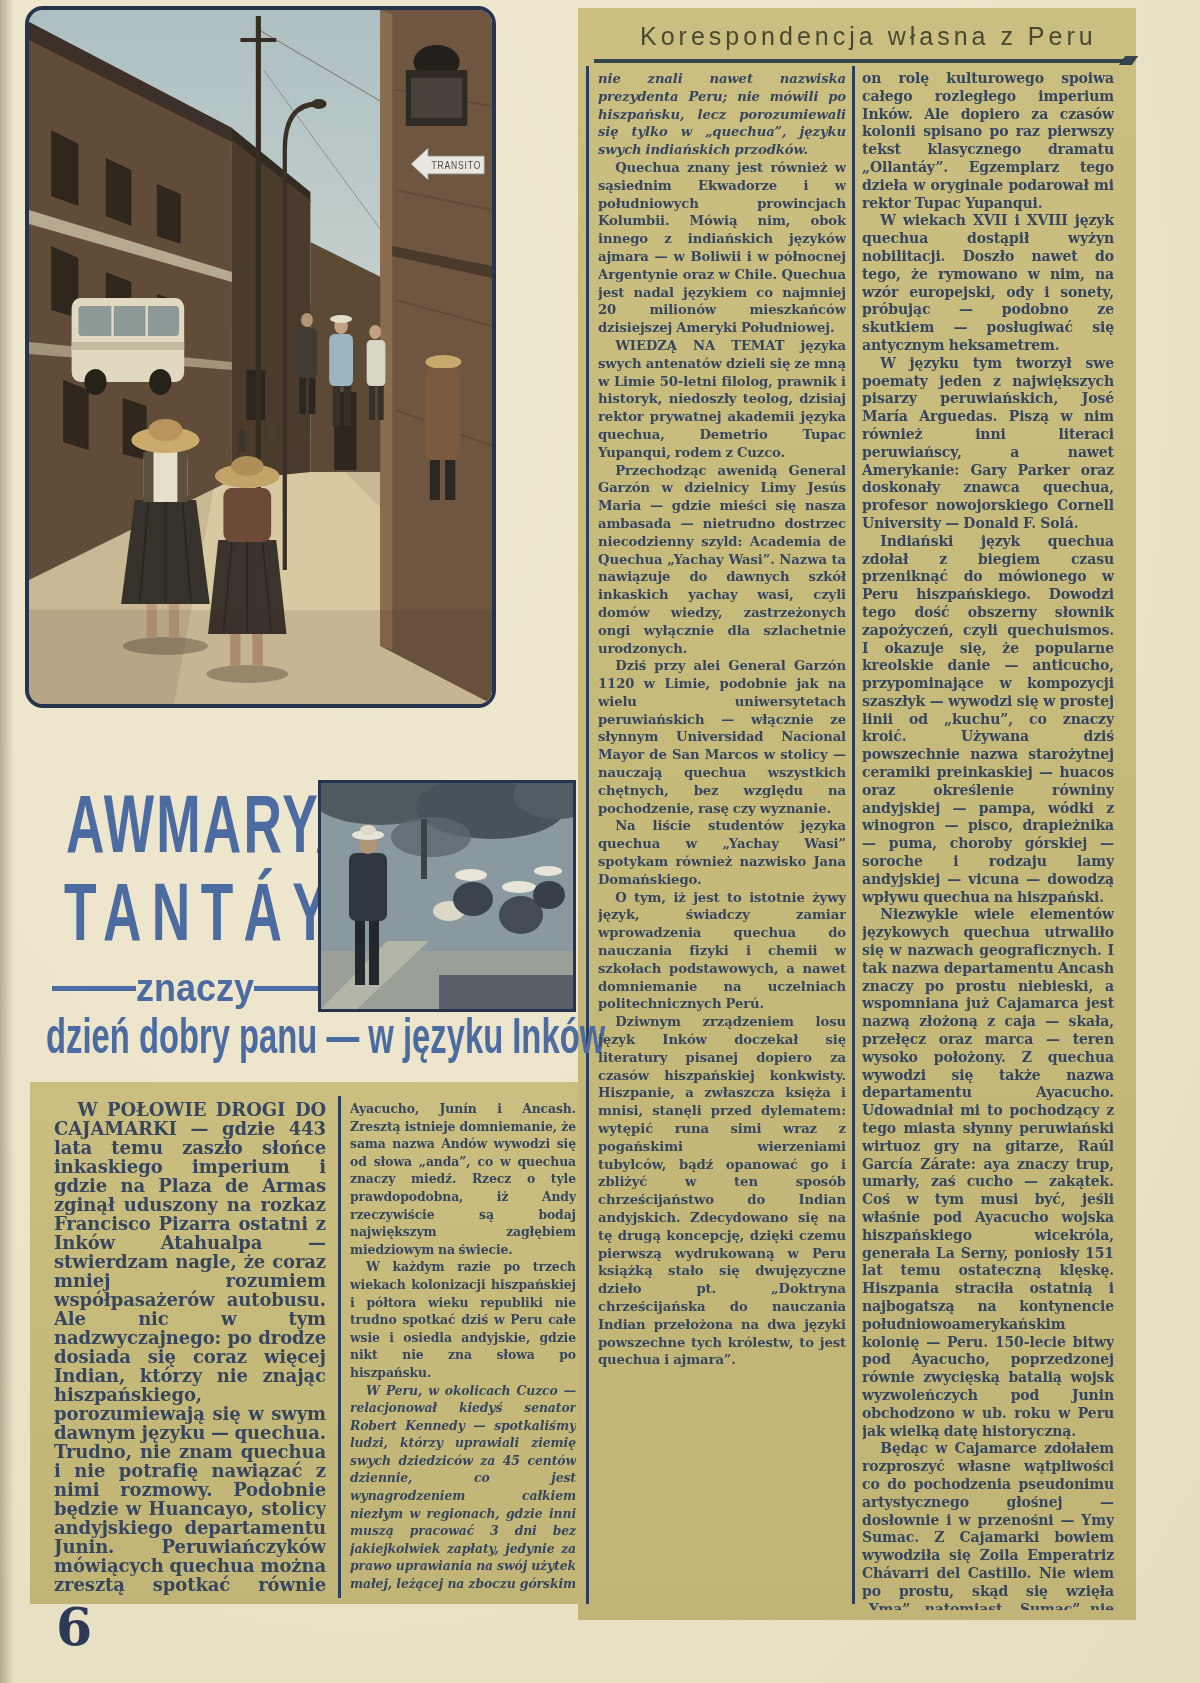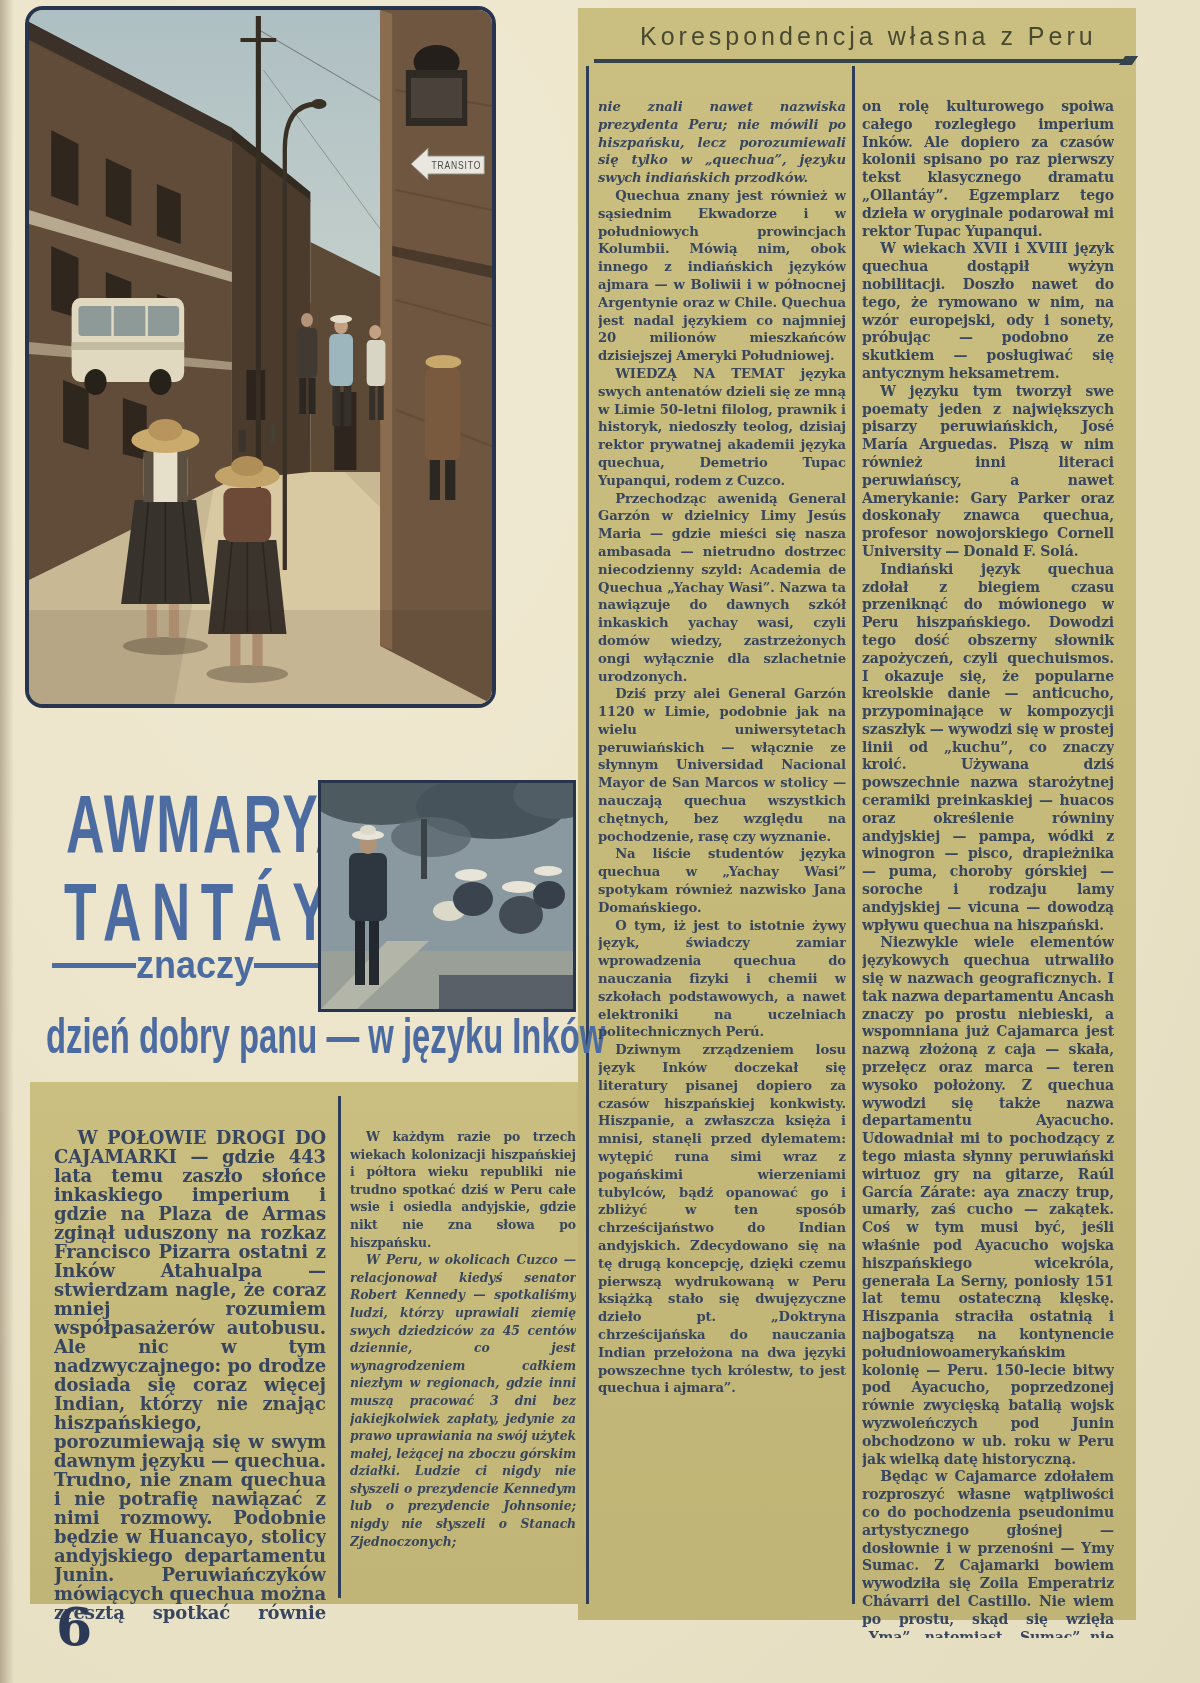--- a/index.html
+++ b/index.html
@@ -31,28 +31,28 @@
   .byline .head{position:absolute;left:17px;top:-2px;width:0;height:0;
       border-left:12px solid transparent;border-right:12px solid transparent;border-bottom:15px solid #2e3c55;}
   .byline .under{position:absolute;left:26px;right:4px;top:44px;height:4px;background:#2e3c55;}
   .byline .name{position:absolute;left:72px;top:8px;font-family:"Liberation Sans",sans-serif;
       font-size:28px;letter-spacing:11px;color:#2e3c55;white-space:nowrap;transform:scaleY(1.05);transform-origin:left top;}
   
   .hl{position:absolute;font-family:"Liberation Sans",sans-serif;font-weight:bold;color:#4c6ba1;
       white-space:nowrap;transform-origin:left top;}
   .hl1{left:66px;top:778px;font-size:72px;letter-spacing:3px;transform:scale(0.74,1.12);}
   .hl2{left:64px;top:866px;font-size:72px;letter-spacing:14px;transform:scale(0.74,1.12);}
-  .znaczy-row{position:absolute;left:52px;top:944px;width:286px;display:flex;align-items:center;gap:0;}
+  .znaczy-row{position:absolute;left:52px;top:967px;width:286px;display:flex;align-items:center;gap:0;}
   .znaczy-row .dash{flex:1;height:5px;background:#4c6ba1;}
   .znaczy-word{font-family:"Liberation Sans",sans-serif;font-weight:bold;font-size:36px;color:#4c6ba1;
       transform:scaleY(1.1);}
   .hl3{left:46px;top:1008px;font-size:44px;letter-spacing:0px;transform:scale(0.745,1.12);}
   
   .col{position:absolute;overflow:hidden;color:#37465e;font-weight:bold;text-align:justify;
-       word-spacing:-0.5px;letter-spacing:-0.1px;margin-top:28px;}
+       word-spacing:-0.5px;letter-spacing:-0.1px;}
   .col-m{left:598px;top:70px;width:248px;height:1534px;font-size:13.2px;line-height:17.8px;}
   .col-r{left:862px;top:70px;width:252px;height:1540px;font-size:14px;line-height:17.8px;}
   .col-l1{left:54px;top:1100px;width:272px;height:496px;font-size:18px;line-height:19px;}
   .col-l2{left:350px;top:1100px;width:226px;height:496px;font-size:12.4px;line-height:17.6px;}
   .para{margin:0;text-indent:1.3em;}
   .para.cont{text-indent:0;}
   .para.italic{font-style:italic;}
   
   .pagenum{position:absolute;left:56px;top:1596px;font-size:52px;font-weight:bold;color:#2c3a58;
       font-family:"DejaVu Serif",serif;}
@@ -244,34 +244,35 @@
     </svg>
   </div>
 
   <div class="col col-m">
       <p class="para cont italic">nie znali nawet nazwiska prezydenta Peru; nie mówili po hiszpańsku, lecz porozumiewali się tylko w „quechua”, języku swych indiańskich przodków.</p>
       <p class="para">Quechua znany jest również w sąsiednim Ekwadorze i w południowych prowincjach Kolumbii. Mówią nim, obok innego z indiańskich języków ajmara — w Boliwii i w północnej Argentynie oraz w Chile. Quechua jest nadal językiem co najmniej 20 milionów mieszkańców dzisiejszej Ameryki Południowej.</p>
       <p class="para">WIEDZĄ NA TEMAT języka swych antenatów dzieli się ze mną w Limie 50-letni filolog, prawnik i historyk, niedoszły teolog, dzisiaj rektor prywatnej akademii języka quechua, Demetrio Tupac Yupanqui, rodem z Cuzco.</p>
       <p class="para">Przechodząc awenidą General Garzón w dzielnicy Limy Jesús Maria — gdzie mieści się nasza ambasada — nietrudno dostrzec niecodzienny szyld: Academia de Quechua „Yachay Wasi”. Nazwa ta nawiązuje do dawnych szkół inkaskich yachay wasi, czyli domów wiedzy, zastrzeżonych ongi wyłącznie dla szlachetnie urodzonych.</p>
       <p class="para">Dziś przy alei General Garzón 1120 w Limie, podobnie jak na wielu uniwersytetach peruwiańskich — włącznie ze słynnym Universidad Nacional Mayor de San Marcos w stolicy — nauczają quechua wszystkich chętnych, bez względu na pochodzenie, rasę czy wyznanie.</p>
       <p class="para">Na liście studentów języka quechua w „Yachay Wasi” spotykam również nazwisko Jana Domańskiego.</p>
-      <p class="para">O tym, iż jest to istotnie żywy język, świadczy zamiar wprowadzenia quechua do nauczania fizyki i chemii w szkołach podstawowych, a nawet elektroniki na uczelniach politechnicznych Perú.</p>
+      <p class="para">O tym, iż jest to istotnie żywy język, świadczy zamiar wprowadzenia quechua do nauczania fizyki i chemii w szkołach podstawowych, a nawet domniemanie na uczelniach politechnicznych Perú.</p>
       <p class="para">Dziwnym zrządzeniem losu język Inków doczekał się literatury pisanej dopiero za czasów hiszpańskiej konkwisty. Hiszpanie, a zwłaszcza księża i mnisi, stanęli przed dylematem: wytępić runa simi wraz z pogańskimi wierzeniami tubylców, bądź opanować go i zbliżyć w ten sposób chrześcijaństwo do Indian andyjskich. Zdecydowano się na tę drugą koncepcję, dzięki czemu pierwszą wydrukowaną w Peru książką stało się dwujęzyczne dzieło pt. „Doktryna chrześcijańska do nauczania Indian przełożona na dwa języki powszechne tych królestw, to jest quechua i ajmara”.</p>
     </div>
   <div class="col col-r">
       <p class="para cont">on rolę kulturowego spoiwa całego rozległego imperium Inków. Ale dopiero za czasów kolonii spisano po raz pierwszy tekst klasycznego dramatu „Ollantáy”. Egzemplarz tego dzieła w oryginale podarował mi rektor Tupac Yupanqui.</p>
       <p class="para">W wiekach XVII i XVIII język quechua dostąpił wyżyn nobilitacji. Doszło nawet do tego, że rymowano w nim, na wzór europejski, ody i sonety, próbując — podobno ze skutkiem — posługiwać się antycznym heksametrem.</p>
       <p class="para">W języku tym tworzył swe poematy jeden z największych pisarzy peruwiańskich, José María Arguedas. Piszą w nim również inni literaci peruwiańscy, a nawet Amerykanie: Gary Parker oraz doskonały znawca quechua, profesor nowojorskiego Cornell University — Donald F. Solá.</p>
       <p class="para">Indiański język quechua zdołał z biegiem czasu przeniknąć do mówionego w Peru hiszpańskiego. Dowodzi tego dość obszerny słownik zapożyczeń, czyli quechuismos. I okazuje się, że popularne kreolskie danie — anticucho, przypominające w kompozycji szaszłyk — wywodzi się w prostej linii od „kuchu”, co znaczy kroić. Używana dziś powszechnie nazwa starożytnej ceramiki preinkaskiej — huacos oraz określenie równiny andyjskiej — pampa, wódki z winogron — pisco, drapieżnika — puma, choroby górskiej — soroche i rodzaju lamy andyjskiej — vicuna — dowodzą wpływu quechua na hiszpański.</p>
       <p class="para">Niezwykle wiele elementów językowych quechua utrwaliło się w nazwach geograficznych. I tak nazwa departamentu Ancash znaczy po prostu niebieski, a wspomniana już Cajamarca jest nazwą złożoną z caja — skała, przełęcz oraz marca — teren wysoko położony. Z quechua wywodzi się także nazwa departamentu Ayacucho. Udowadniał mi to pochodzący z tego miasta słynny peruwiański wirtuoz gry na gitarze, Raúl García Zárate: aya znaczy trup, umarły, zaś cucho — zakątek. Coś w tym musi być, jeśli właśnie pod Ayacucho wojska hiszpańskiego wicekróla, generała La Serny, poniosły 151 lat temu ostateczną klęskę. Hiszpania straciła ostatnią i najbogatszą na kontynencie południowoamerykańskim kolonię — Peru. 150-lecie bitwy pod Ayacucho, poprzedzonej równie zwycięską batalią wojsk wyzwoleńczych pod Junin obchodzono w ub. roku w Peru jak wielką datę historyczną.</p>
       <p class="para">Będąc w Cajamarce zdołałem rozproszyć własne wątpliwości co do pochodzenia pseudonimu artystycznego głośnej — dosłownie i w przenośni — Ymy Sumac. Z Cajamarki bowiem wywodziła się Zoila Emperatriz Chávarri del Castillo. Nie wiem po prostu, skąd się wzięła „Yma”, natomiast „Sumac” nie jest żadnym odwróceniem „Camus”, lecz słowem z języka quechua, oznaczającym tyle, co piękny, przyjemny.</p>
     </div>
   <div class="col col-l1">
       <p class="para">W POŁOWIE DROGI DO CAJAMARKI — gdzie 443 lata temu zaszło słońce inkaskiego imperium i gdzie na Plaza de Armas zginął uduszony na rozkaz Francisco Pizarra ostatni z Inków Atahualpa — stwierdzam nagle, że coraz mniej rozumiem współpasażerów autobusu. Ale nic w tym nadzwyczajnego: po drodze dosiada się coraz więcej Indian, którzy nie znając hiszpańskiego, porozumiewają się w swym dawnym języku — quechua. Trudno, nie znam quechua i nie potrafię nawiązać z nimi rozmowy. Podobnie będzie w Huancayo, stolicy andyjskiego departamentu Junin. Peruwiańczyków mówiących quechua można zresztą spotkać równie dobrze na terenie costy, czyli wybrzeża, gdzie, zdawałoby się, niepodzielnie panuje język hiszpański: oficjalny język Republiki Peru.</p>
       <p class="para">Królestwem języka dawnych Inków, zwanego runa simi (runa — człowiek, simi — język, słowo) są jednak przede wszystkim peruwiańskie Andy, a więc departamenty Cuzco i Puno, Apurimac i</p>
     </div>
   <div class="col col-l2">
+      <p class="para cont">Ayacucho, Junín i Ancash. Zresztą istnieje domniemanie, że sama nazwa Andów wywodzi się od słowa „anda”, co w quechua znaczy miedź. Rzecz o tyle prawdopodobna, iż Andy rzeczywiście są bodaj największym zagłębiem miedziowym na świecie.</p>
       <p class="para">W każdym razie po trzech wiekach kolonizacji hiszpańskiej i półtora wieku republiki nie trudno spotkać dziś w Peru całe wsie i osiedla andyjskie, gdzie nikt nie zna słowa po hiszpańsku.</p>
       <p class="para italic">W Peru, w okolicach Cuzco — relacjonował kiedyś senator Robert Kennedy — spotkaliśmy ludzi, którzy uprawiali ziemię swych dziedziców za 45 centów dziennie, co jest wynagrodzeniem całkiem niezłym w regionach, gdzie inni muszą pracować 3 dni bez jakiejkolwiek zapłaty, jedynie za prawo uprawiania na swój użytek małej, leżącej na zboczu górskim działki. Ludzie ci nigdy nie słyszeli o prezydencie Kennedym lub o prezydencie Johnsonie; nigdy nie słyszeli o Stanach Zjednoczonych;</p>
     </div>
 
   <div class="pagenum">6</div>
 </div>
 
 </body></html>

